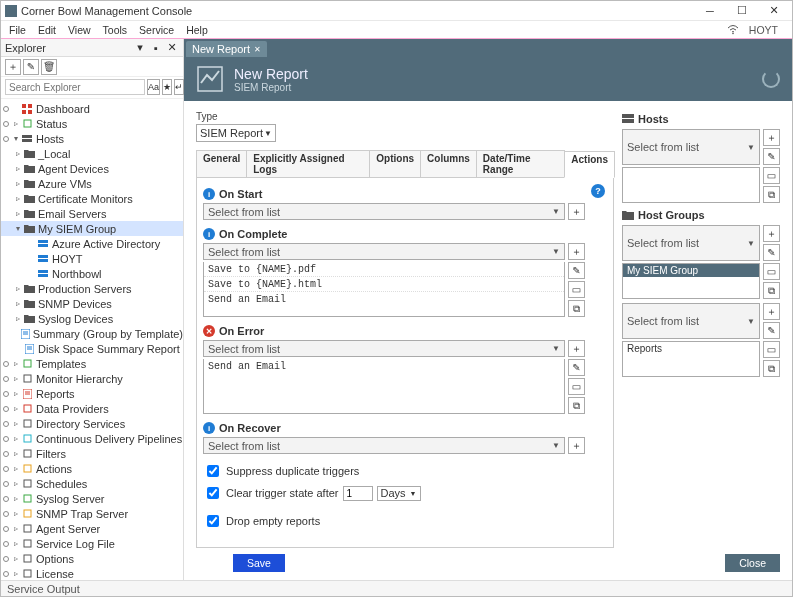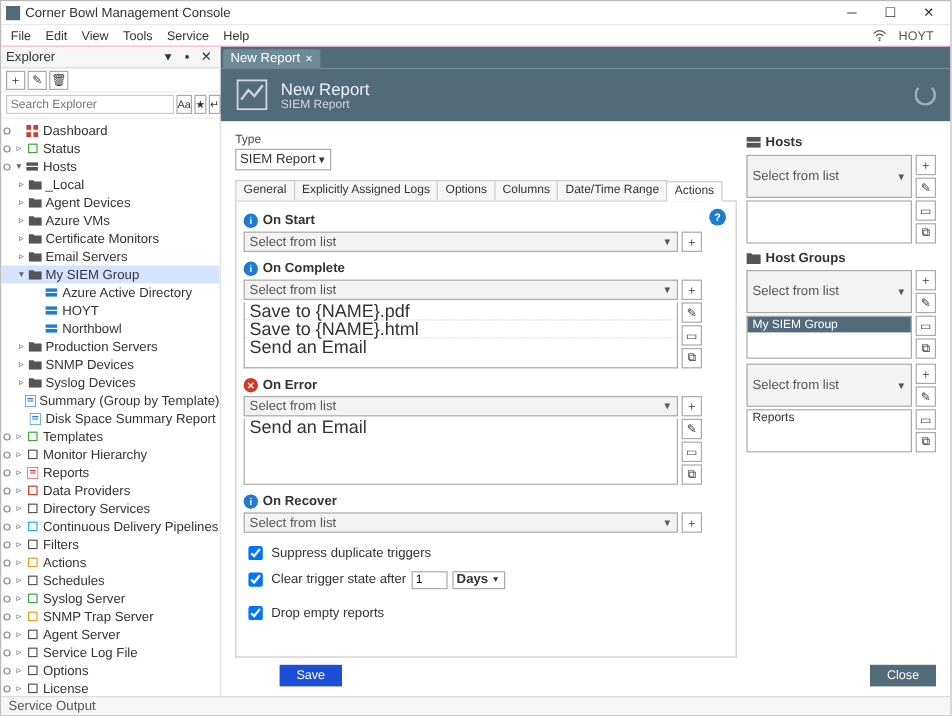--- a/index.html
+++ b/index.html
@@ -53,46 +53,46 @@
   .content-header-text .sub { font-size: 10px; color: #cbd8df; }
   .content-header-spinner { margin-left: auto; width: 18px; height: 18px; border: 2px solid #9cb3bd; border-top-color: transparent; border-radius: 50%; }
   
   .content-body { flex: 1; display: flex; padding: 10px 12px 8px; gap: 8px; overflow: hidden; justify-content: space-between; }
   .left-col { flex: 1; display: flex; flex-direction: column; min-width: 0; }
   .right-col { width: 158px; display: flex; flex-direction: column; gap: 4px; }
   
   .field-label { font-size: 10px; color: #444; margin-bottom: 2px; }
   .type-select { width: 80px; border: 1px solid #aaa; height: 18px; font-size: 10px; padding: 0 3px; background: #fff; cursor: pointer; display: flex; align-items: center; justify-content: space-between; }
   
-  .subtabs { display: flex; border-bottom: 1px solid #ccc; margin-top: 8px; }
+  .subtabs { display: flex; border-bottom: 1px solid #ccc; margin-top: 8px; font-weight: bold; }
   .subtab { padding: 2px 6px; font-size: 10px; border: 1px solid #ccc; border-bottom: none; margin-right: -1px; cursor: pointer; background: #f6f6f6; }
   .subtab.active { background: #fff; border-bottom: 1px solid #fff; position: relative; top: 1px; }
   
   .subtab-body { border: 1px solid #ccc; border-top: none; flex: 1; overflow-y: auto; padding: 10px 28px 10px 6px; position: relative; }
   .help-icon { position: absolute; top: 6px; right: 8px; width: 14px; height: 14px; background: #1f7cd4; color: #fff; border-radius: 50%; display: flex; align-items: center; justify-content: center; font-size: 9px; font-weight: bold; cursor: pointer; }
   
   .section { margin-bottom: 8px; }
   .section-title { display: flex; align-items: center; gap: 4px; font-size: 11px; font-weight: 600; margin-bottom: 3px; }
   .circ-icon { width: 12px; height: 12px; border-radius: 50%; display: flex; align-items: center; justify-content: center; font-size: 8px; color: #fff; font-weight: bold; }
   .circ-blue { background: #1f7cd4; }
   .circ-red { background: #d43a2c; }
   
   .row { display: flex; align-items: stretch; gap: 3px; margin-bottom: 2px; }
   .select-list { flex: 1; border: 1px solid #aaa; background: #f3f3f3; height: 17px; display: flex; align-items: center; padding: 0 4px; font-size: 10px; color: #555; justify-content: space-between; cursor: pointer; }
   .select-list .caret { font-size: 8px; color: #555; }
   .row-icon-btn { width: 17px; height: 17px; border: 1px solid #aaa; background: #fff; display: flex; align-items: center; justify-content: center; cursor: pointer; font-size: 10px; flex-shrink: 0; }
   .list-items { border: 1px solid #aaa; border-top: none; }
-  .list-item-row { height: 15px; display: flex; align-items: center; padding: 0 4px; font-size: 15px; color: #333; border-bottom: 1px dotted #ddd; }
+  .list-item-row { height: 15px; display: flex; align-items: center; padding: 0 4px; font-size: 10px; color: #333; border-bottom: 1px dotted #ddd; font-family: Liberation Mono, monospace; }
   .list-item-row:last-child { border-bottom: none; }
   .side-btn-col { display: flex; flex-direction: column; gap: 2px; }
   
   .checkbox-row { display: flex; align-items: center; gap: 4px; font-size: 10px; margin: 4px 0; }
   .checkbox-row input[type=checkbox] { width: 12px; height: 12px; }
   .num-input { width: 30px; border: 1px solid #aaa; height: 15px; font-size: 10px; padding: 0 3px; }
-  .unit-select { width: 44px; border: 1px solid #aaa; height: 15px; font-size: 10px; padding: 0 3px; background: #fff; display: flex; align-items: center; justify-content: space-between; cursor: pointer; font-weight: bold; }
+  .unit-select { width: 44px; border: 1px solid #aaa; height: 15px; font-size: 10px; padding: 0 3px; background: #fff; display: flex; align-items: center; justify-content: space-between; cursor: pointer; }
   
   .save-row { margin-top: auto; }
   .save-btn { background: #1d4ed8; color: #fff; border: none; padding: 3px 14px; font-size: 10.5px; cursor: pointer; margin-left: 37px; }
   
   
   .panel-title { display: flex; align-items: center; gap: 4px; font-size: 11px; font-weight: 600; margin-top: 2px; }
   .panel-box { flex: 1; border: 1px solid #aaa; min-height: 30px; }
   .panel-item { background: #516b7a; color: #fff; font-size: 10px; padding: 1px 4px; }
   .panel-item-plain { font-size: 10px; padding: 1px 4px; color: #333; }
   .right-row { display: flex; gap: 3px; }

